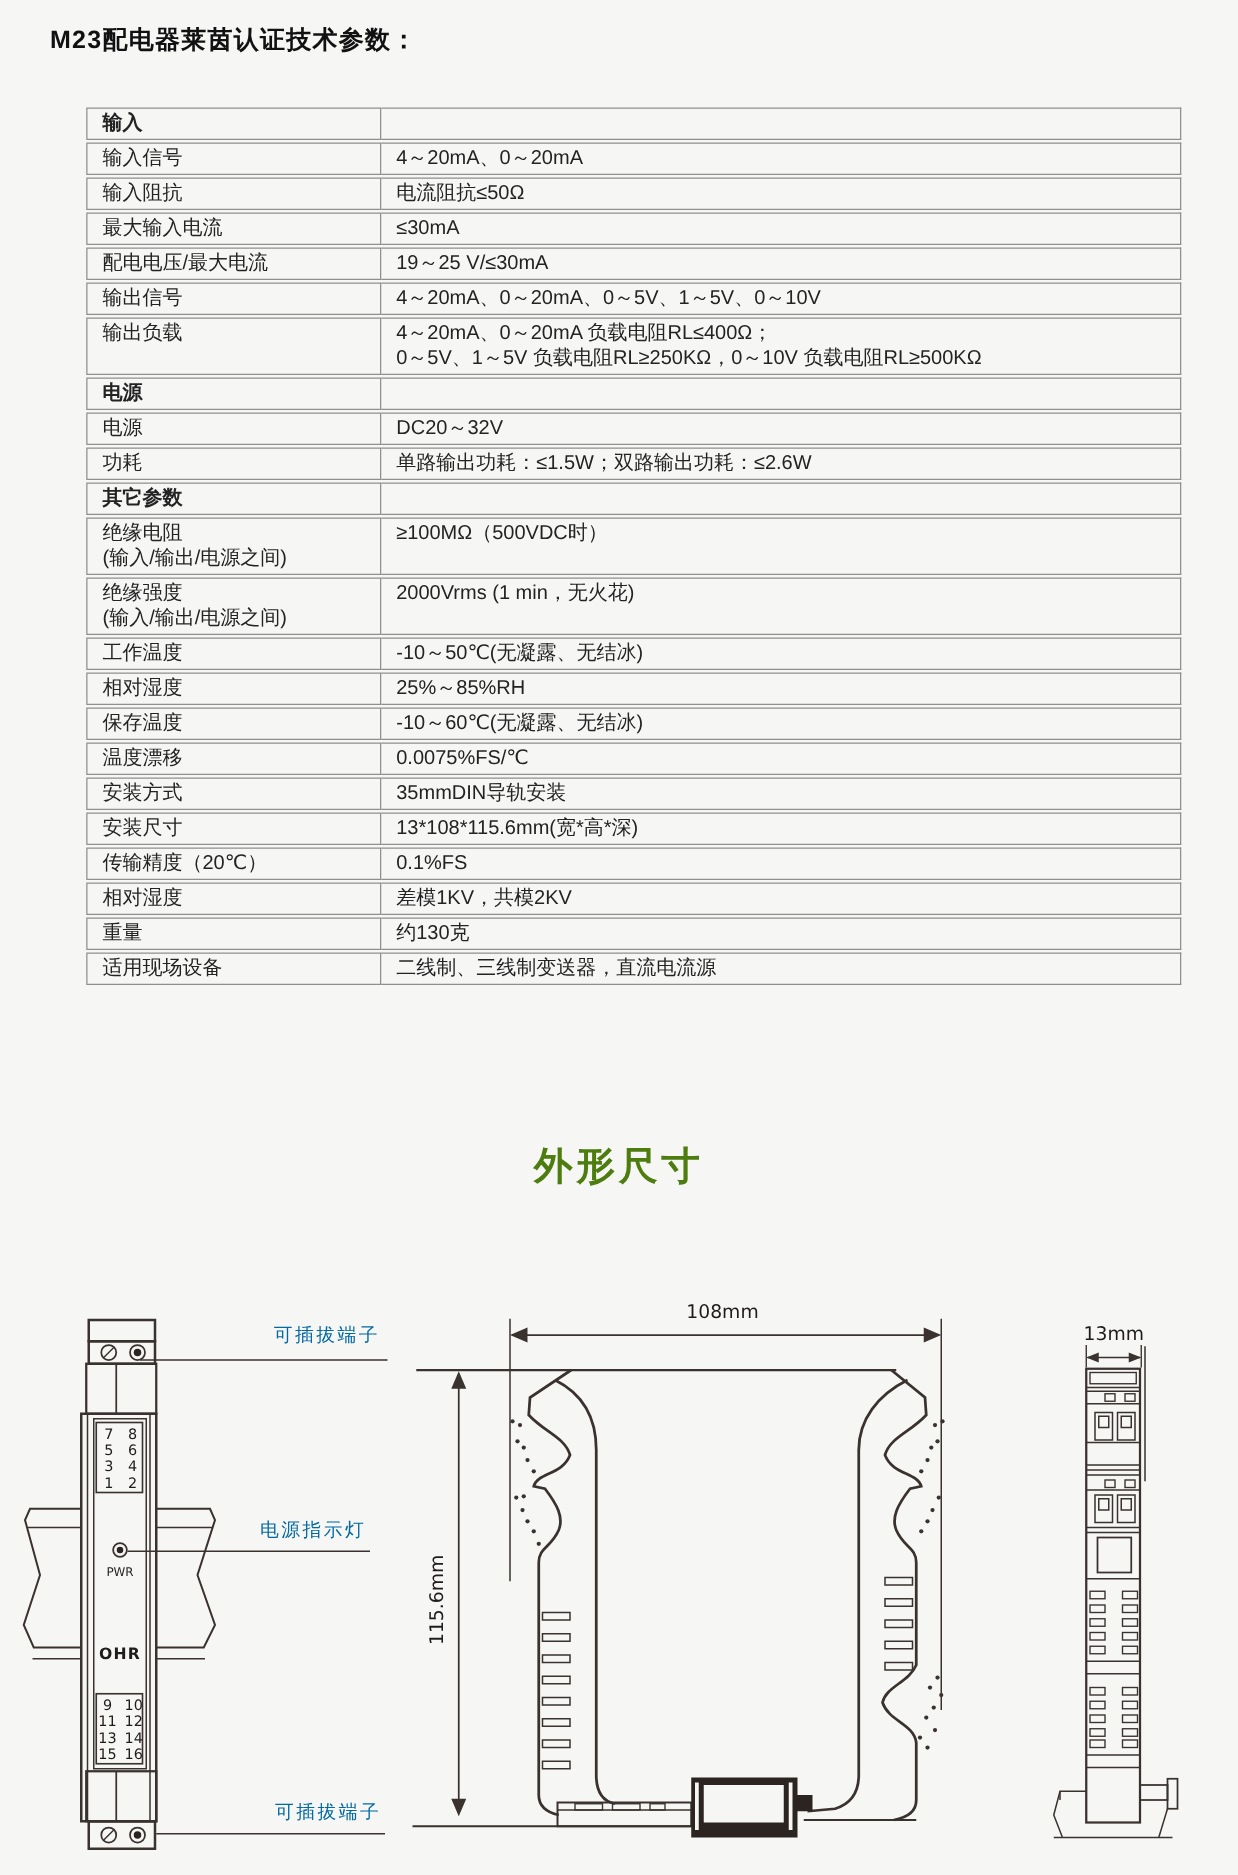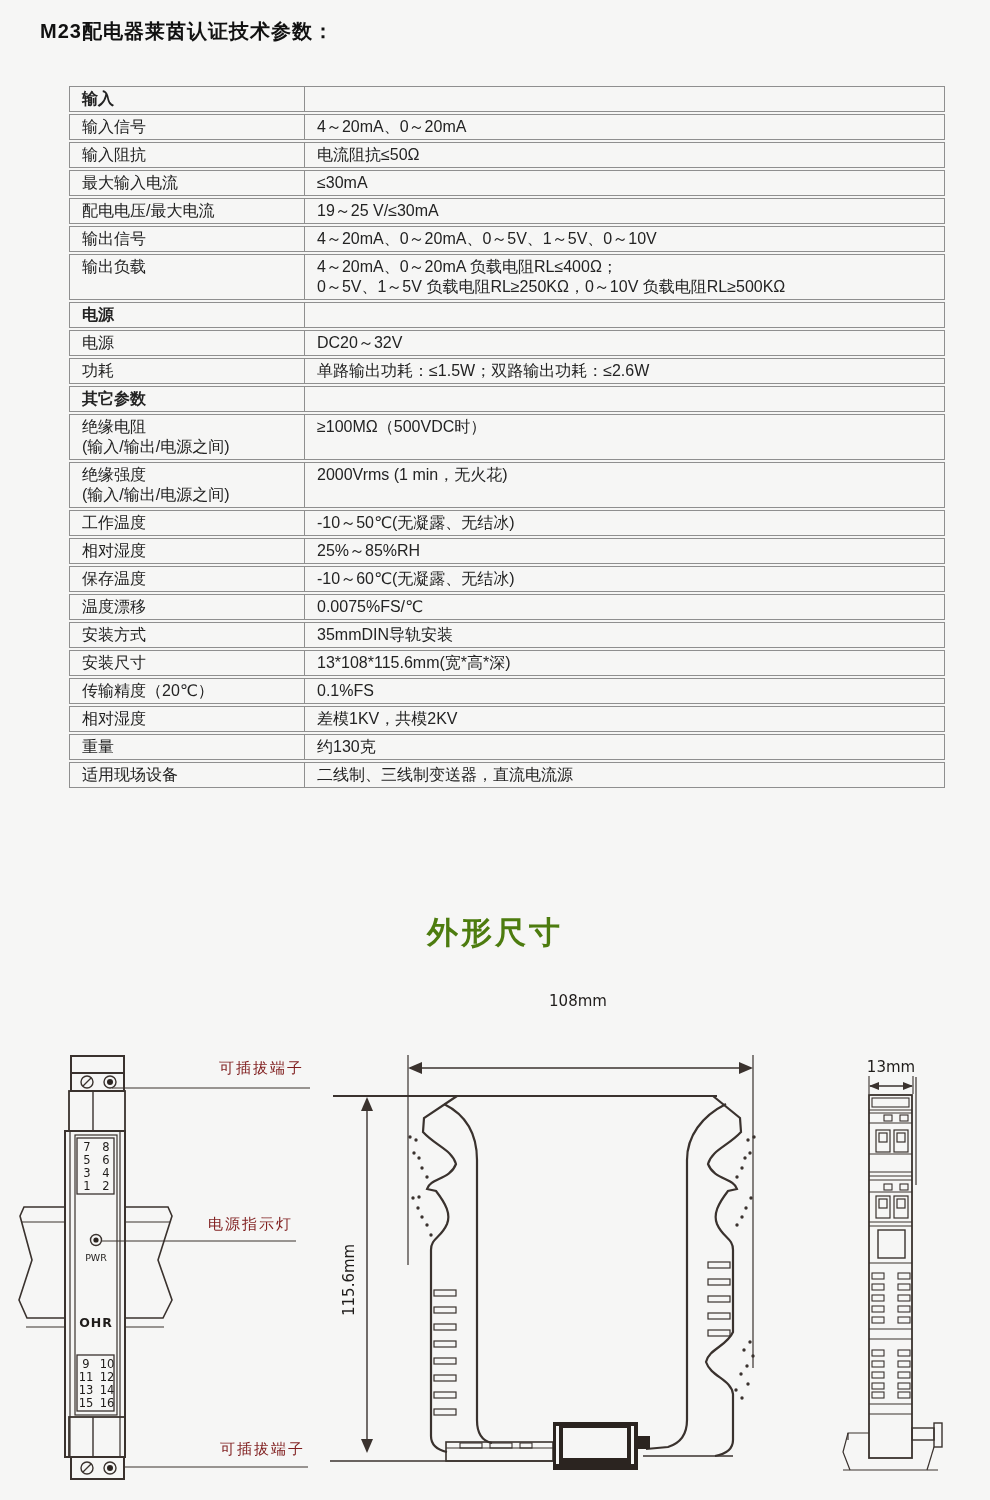--- a/index.html
+++ b/index.html
@@ -33,21 +33,21 @@
   table.spec tr.section td.label{font-weight:bold;}
   .section-title{
     position:absolute;left:0;top:912px;width:990px;text-align:center;
     font-size:31px;font-weight:bold;letter-spacing:3px;color:#4d7c0f;
   }
   .dim-label{
     position:absolute;font-size:15px;color:#1f1c1a;text-align:center;
     font-family:"DejaVu Sans",sans-serif;
   }
   .cjk-label{
-    position:absolute;font-size:15px;color:#7f1d1d;letter-spacing:2px;white-space:nowrap;
+    position:absolute;font-size:15px;color:#0369a1;letter-spacing:2px;white-space:nowrap;
   }
   .rot{transform:rotate(-90deg);transform-origin:center center;}
   svg{position:absolute;overflow:visible;}
   svg text{font-family:"DejaVu Sans","Liberation Sans",sans-serif;fill:#1f1c1a;}
   .ln{stroke:#3a322e;fill:none;}
 </style>
 </head>
 <body>
 
 <div class="page-title">M23配电器莱茵认证技术参数：</div>
@@ -330,21 +330,21 @@
 
   <g>
     <rect x="553" y="1422" width="85" height="48" fill="#2b2420"></rect>
     <rect x="636" y="1436" width="14" height="13" fill="#2b2420"></rect>
     <rect x="563" y="1428" width="64" height="30" fill="#f6f6f5"></rect>
     <rect x="556" y="1426" width="3" height="38" fill="#f6f6f5"></rect>
     <rect x="631" y="1426" width="3" height="38" fill="#f6f6f5"></rect>
   </g>
 </svg>
 
-<div class="dim-label" style="left:548px;top:992px;width:60px">108mm</div>
+<div class="dim-label" style="left:548px;top:1040px;width:60px">108mm</div>
 <div class="dim-label rot" style="left:314px;top:1272px;width:70px">115.6mm</div>
 
 <svg style="left:830px;top:1040px" width="160" height="445" viewBox="830 1040 160 445">
 
   <g>
     <line class="ln" stroke-width="1.1" x1="869" y1="1076" x2="869" y2="1094"></line>
     <line class="ln" stroke-width="1.1" x1="913" y1="1076" x2="913" y2="1094"></line>
     <line class="ln" stroke-width="1.3" x1="870" y1="1086" x2="912" y2="1086"></line>
     <polygon points="869,1086 879,1082 879,1090" fill="#3a322e"></polygon>
     <polygon points="913,1086 903,1082 903,1090" fill="#3a322e"></polygon>

